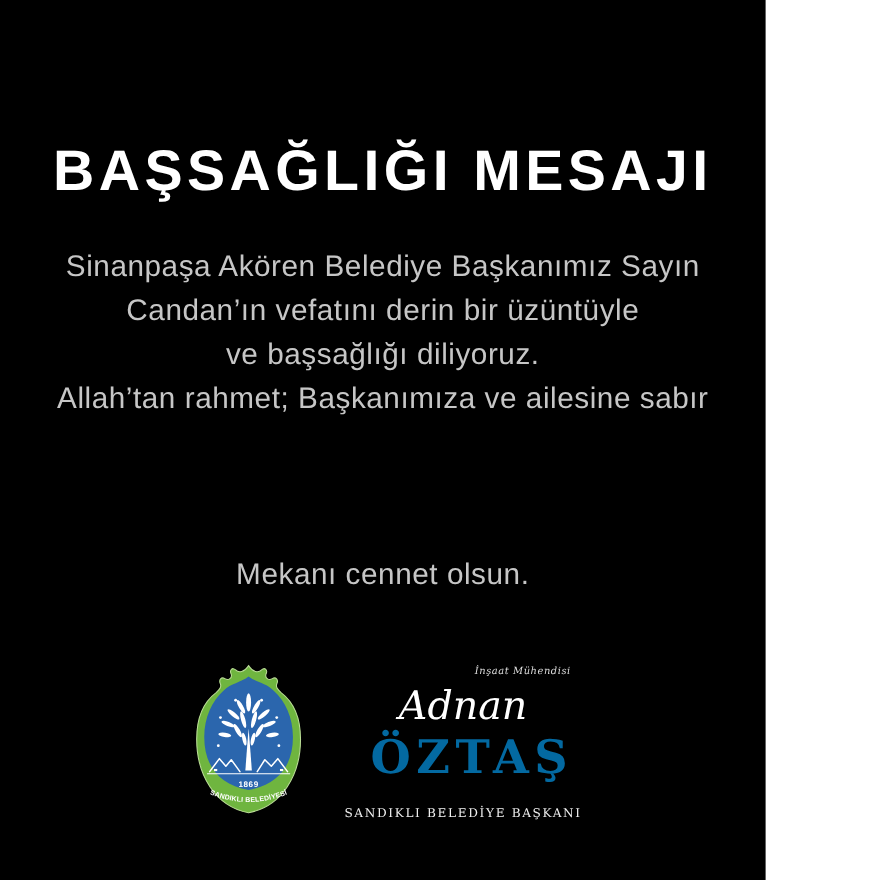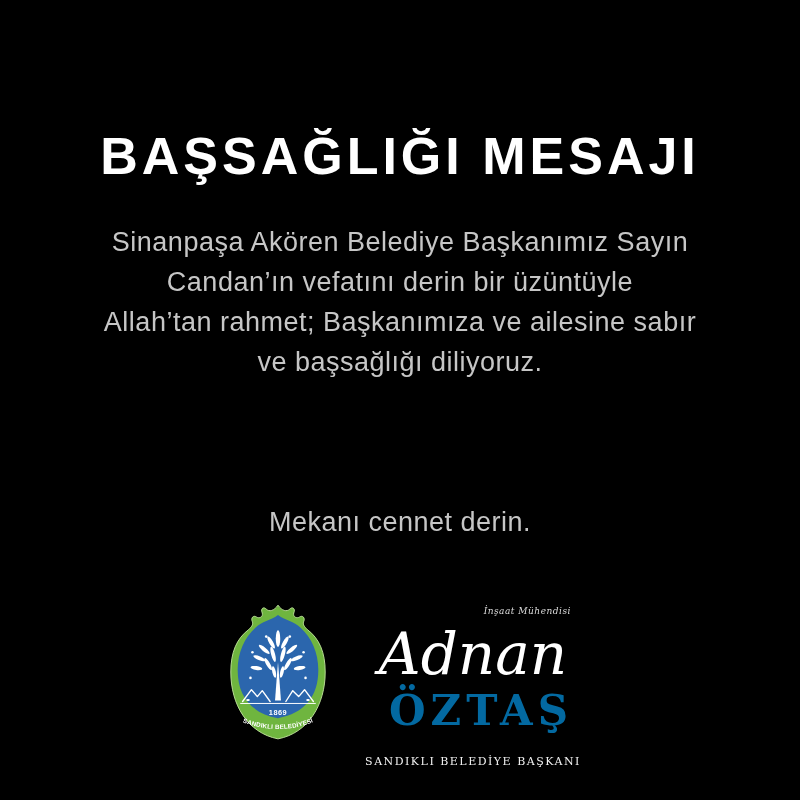--- a/index.html
+++ b/index.html
@@ -1,18 +1,18 @@
 <!DOCTYPE html>
 <html><head>
 <meta charset="utf-8">
 <style>
   html, body { margin: 0; padding: 0; }
   .canvas {
     position: relative;
-    width: 800px;
+    width: 696px;
     height: 800px;
     background: #000000;
     overflow: hidden;
     font-family: "Liberation Sans", sans-serif;
   }
   .title {
     position: absolute;
     top: 128px; left: 0; right: 0;
     text-align: center;
     color: #ffffff;
@@ -61,21 +61,21 @@
   }
   .sig-pretitle {
     align-self: flex-end;
     margin-right: 10px;
     font-size: 9px;
     font-style: italic;
     color: #dddddd;
     letter-spacing: 0.5px;
   }
   .sig-first {
-    font-size: 58px;
+    font-size: 36px;
     font-style: italic;
     line-height: 1;
     margin-top: -6px;
     margin-bottom: -10px;
     color: #ffffff;
   }
   .sig-last {
     font-size: 42px;
     font-weight: 700;
     letter-spacing: 5px;
@@ -103,25 +103,25 @@
 </head>
 <body>
 
 <div class="canvas">
 
   <div class="title">BAŞSAĞLIĞI MESAJI</div>
 
   <div class="message">
     <div class="line">Sinanpaşa Akören Belediye Başkanımız Sayın</div>
     <div class="line">Candan’ın vefatını derin bir üzüntüyle</div>
+    <div class="line">ve başsağlığı diliyoruz.</div>
     <div class="line">Allah’tan rahmet; Başkanımıza ve ailesine sabır</div>
-    <div class="line">ve başsağlığı diliyoruz.</div>
   </div>
 
-  <div class="closing">Mekanı cennet derin.</div>
+  <div class="closing">Mekanı cennet olsun.</div>
 
   <div class="bottom-row">
 
     <div class="logo-wrap">
       <svg viewBox="0 0 120 140" width="118" height="140">
 
         <path class="lg-green" d="
           M 60 2
           C 56 8 51 9 48 6
           C 45 3 42 6 44 10

